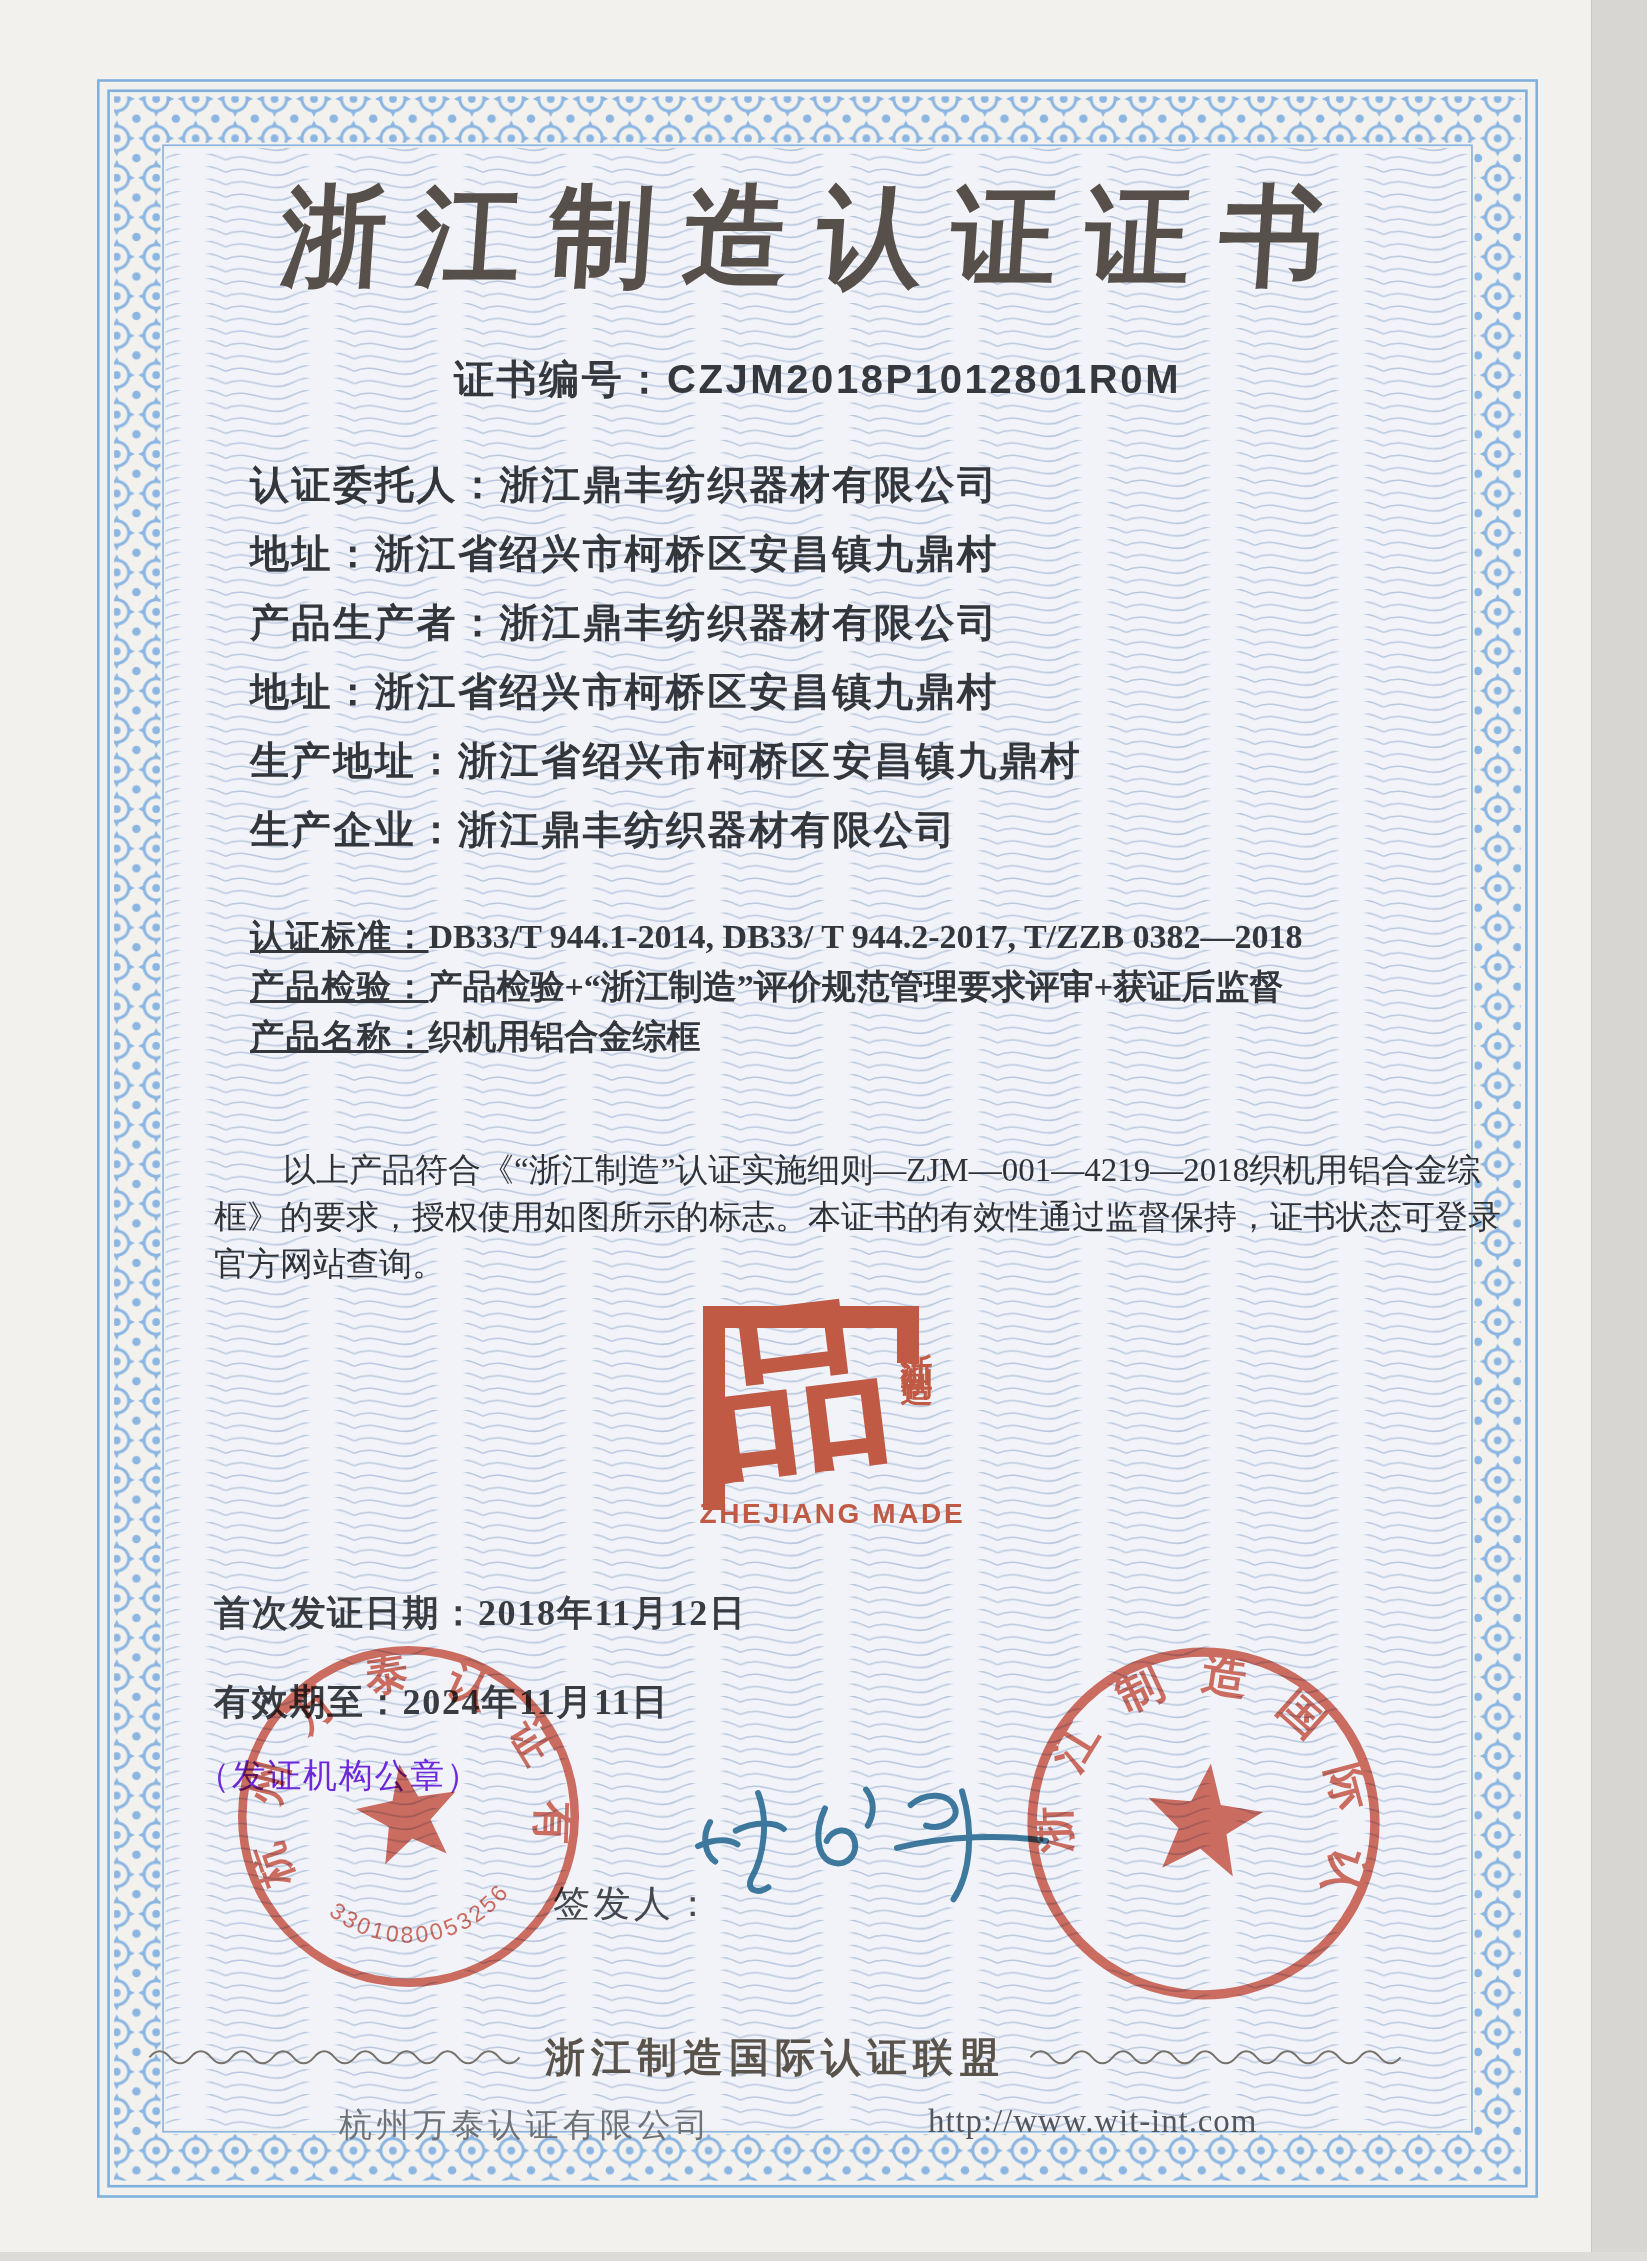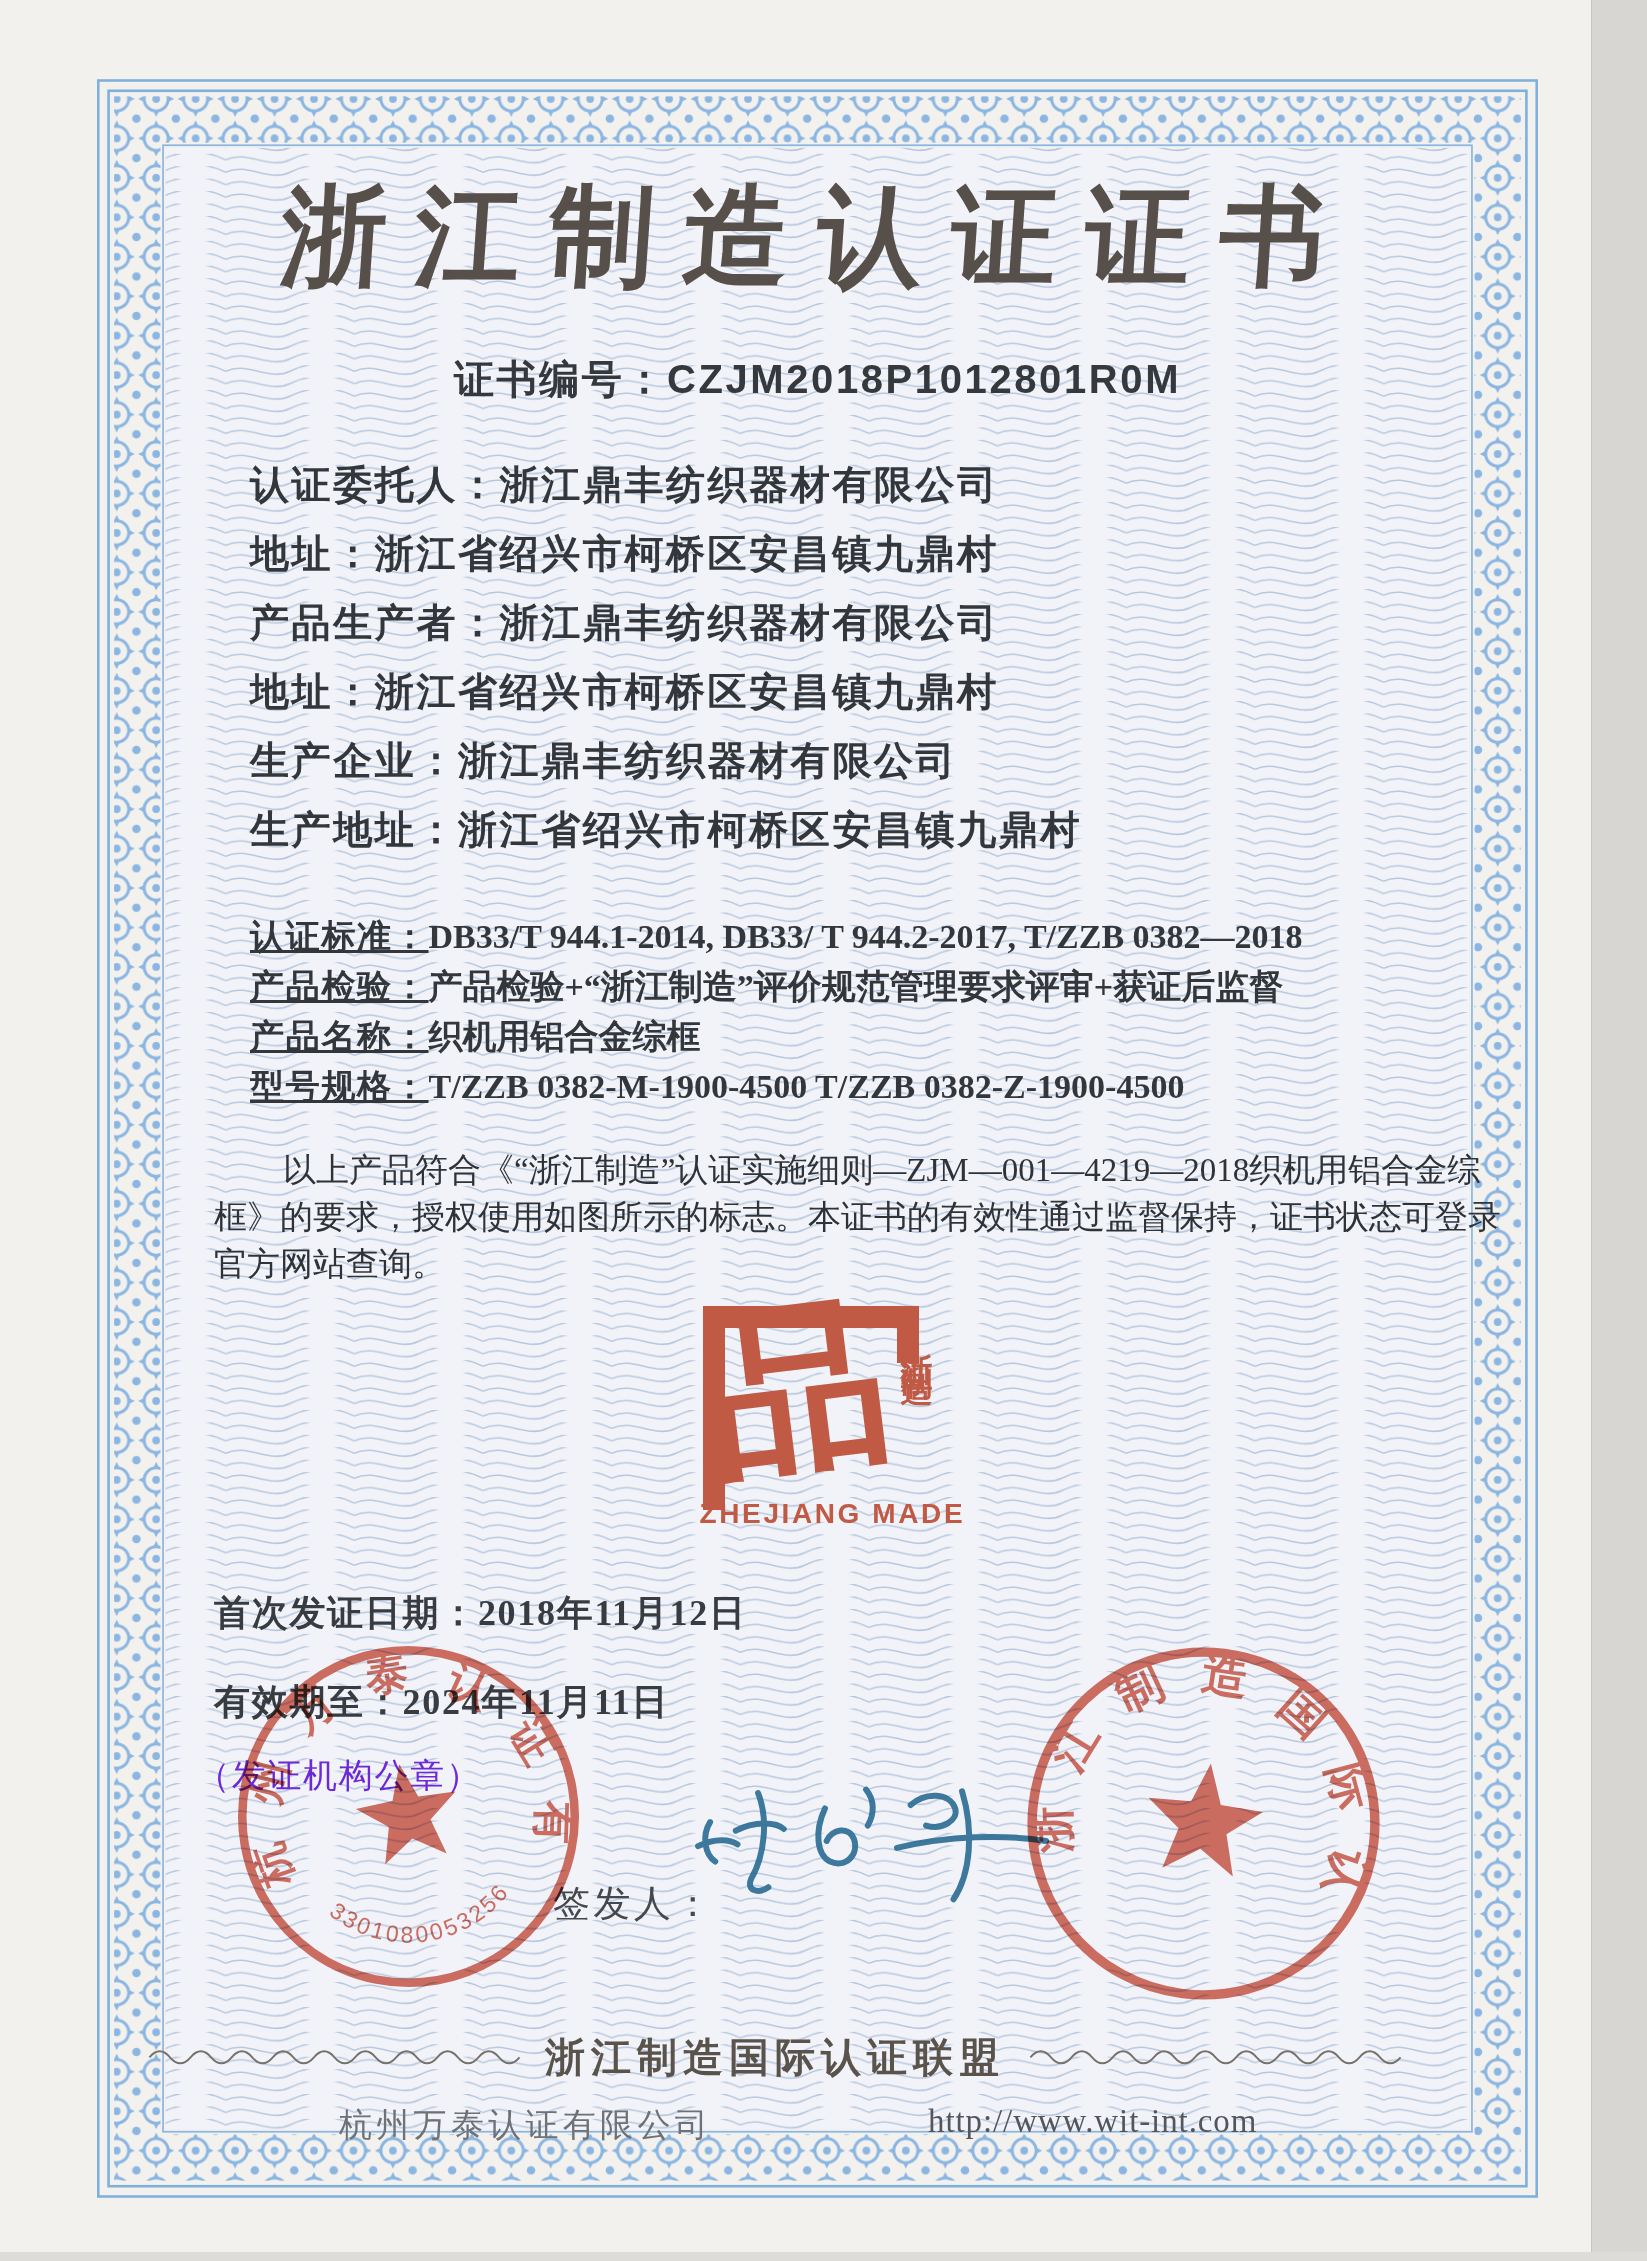--- a/index.html
+++ b/index.html
@@ -93,29 +93,28 @@
   <h1 class="cert-title">浙江制造认证证书</h1>
   <div class="cert-no">
     <span>证书编号：</span><span>CZJM2018P1012801R0M</span>
   </div>
 
   <div class="fields">
     <div class="row"><span>认证委托人：</span><span>浙江鼎丰纺织器材有限公司</span></div>
     <div class="row"><span>地址：</span><span>浙江省绍兴市柯桥区安昌镇九鼎村</span></div>
     <div class="row"><span>产品生产者：</span><span>浙江鼎丰纺织器材有限公司</span></div>
     <div class="row"><span>地址：</span><span>浙江省绍兴市柯桥区安昌镇九鼎村</span></div>
+    <div class="row"><span>生产地址：</span><span>浙江省绍兴市柯桥区安昌镇九鼎村</span></div>
     <div class="row"><span>生产企业：</span><span>浙江鼎丰纺织器材有限公司</span></div>
-    <div class="row"><span>生产地址：</span><span>浙江省绍兴市柯桥区安昌镇九鼎村</span></div>
   </div>
 
   <div class="specs">
     <div class="row"><span class="lab">认证标准：</span><span class="val">DB33/T 944.1-2014, DB33/ T 944.2-2017, T/ZZB 0382—2018</span></div>
     <div class="row"><span class="lab">产品检验：</span><span class="val">产品检验+“浙江制造”评价规范管理要求评审+获证后监督</span></div>
     <div class="row"><span class="lab">产品名称：</span><span class="val">织机用铝合金综框</span></div>
-    <div class="row"><span class="lab">型号规格：</span><span class="val">T/ZZB 0382-M-1900-4500 T/ZZB 0382-Z-1900-4500</span></div>
   </div>
 
   <div class="para">
     <div class="pline indent">以上产品符合《“浙江制造”认证实施细则—ZJM—001—4219—2018织机用铝合金综</div>
     <div class="pline">框》的要求，授权使用如图所示的标志。本证书的有效性通过监督保持，证书状态可登录</div>
     <div class="pline">官方网站查询。</div>
   </div>
 
   <div class="logo">
     <div class="bar bar-top"></div>

